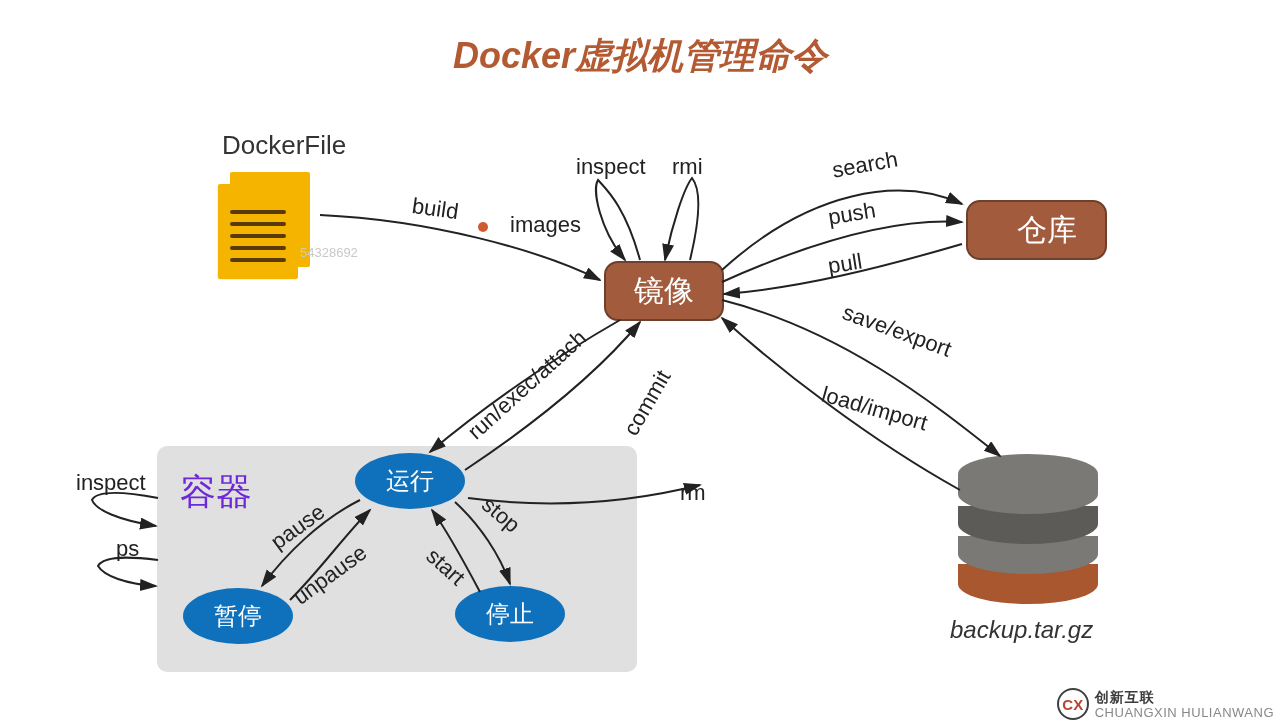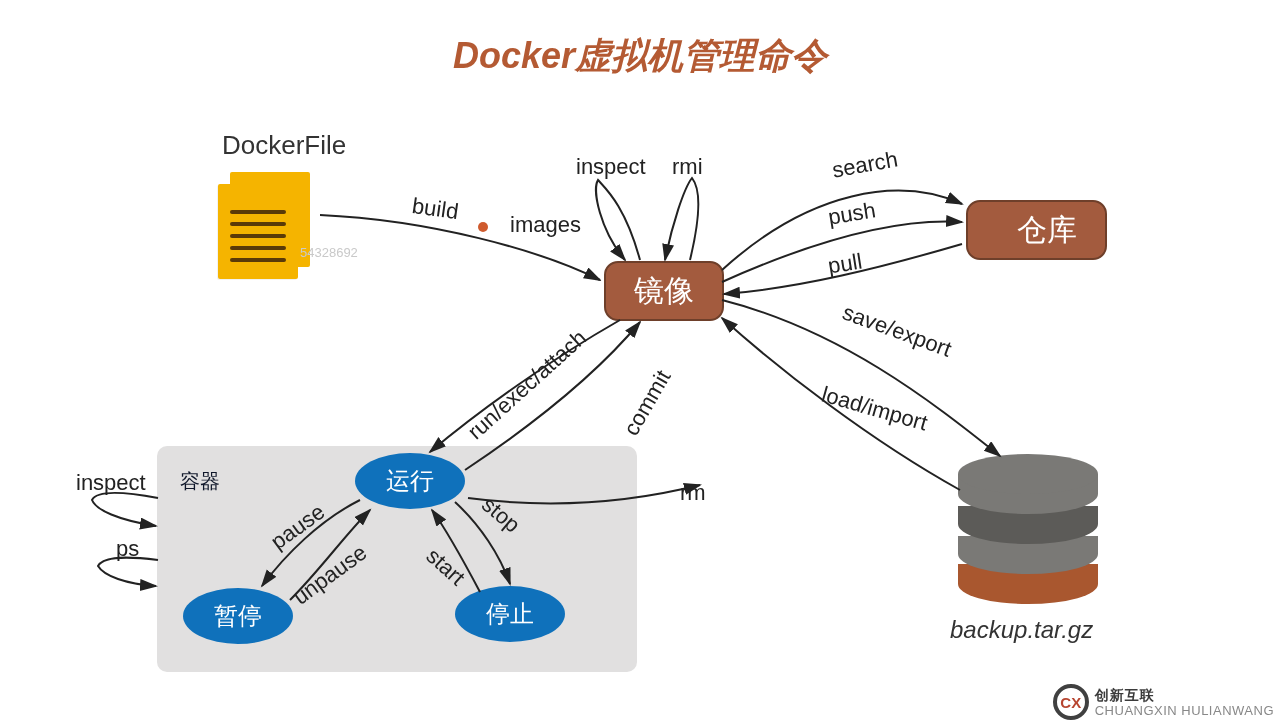--- a/index.html
+++ b/index.html
@@ -106,22 +106,22 @@
     top: 446px;
     width: 480px;
     height: 226px;
     background: #e1e0e0;
     border-radius: 10px;
   }
   .container-label {
     position: absolute;
     left: 180px;
     top: 468px;
-    font-size: 20px;
-    color: #0f172a;
+    font-size: 36px;
+    color: #6d28d9;
   }
   
   .state {
     position: absolute;
     background: #0f71bb;
     color: #fff;
     border-radius: 50%;
     display: flex;
     align-items: center;
     justify-content: center;
@@ -208,21 +208,21 @@
     right: 6px;
     bottom: 4px;
     display: flex;
     align-items: center;
     gap: 6px;
     font-size: 14px;
     color: #3b3b3b;
   }
   .brand .badge {
     width: 28px; height: 28px;
-    border: 4px solid #404040;
+    border: 2px solid #404040;
     border-radius: 50%;
     display: flex;
     align-items: center;
     justify-content: center;
     color: #b74530;
     font-weight: 700;
     font-size: 15px;
     margin-left: 44px;
   }
   .brand .cn { font-weight: 700; letter-spacing: 1px; }

